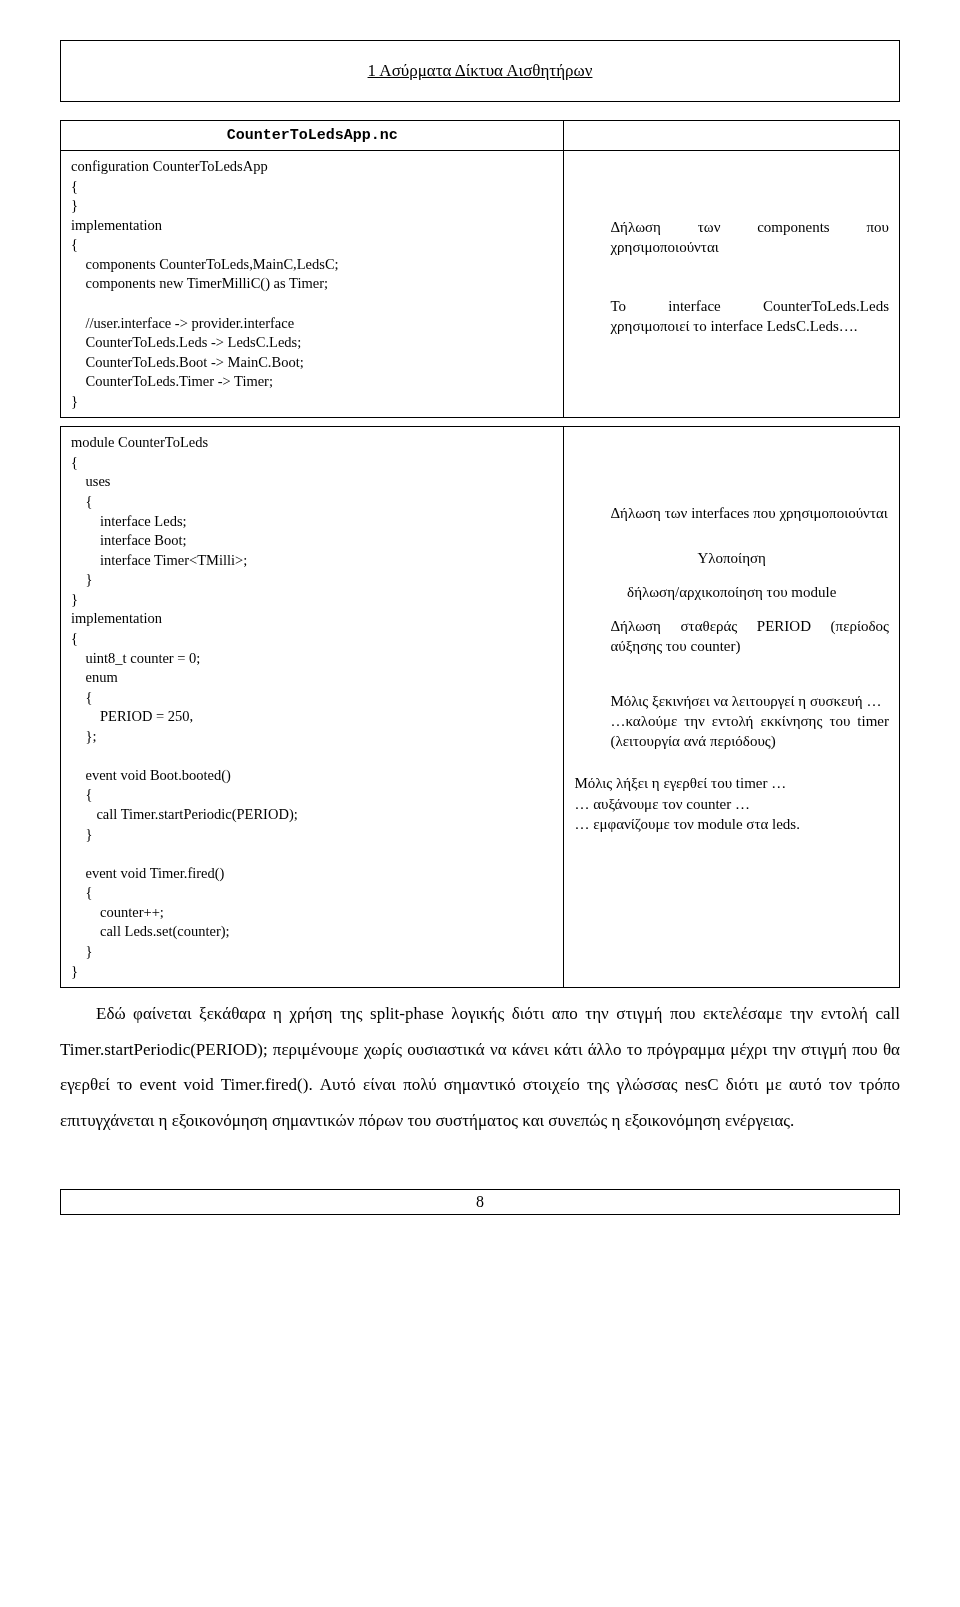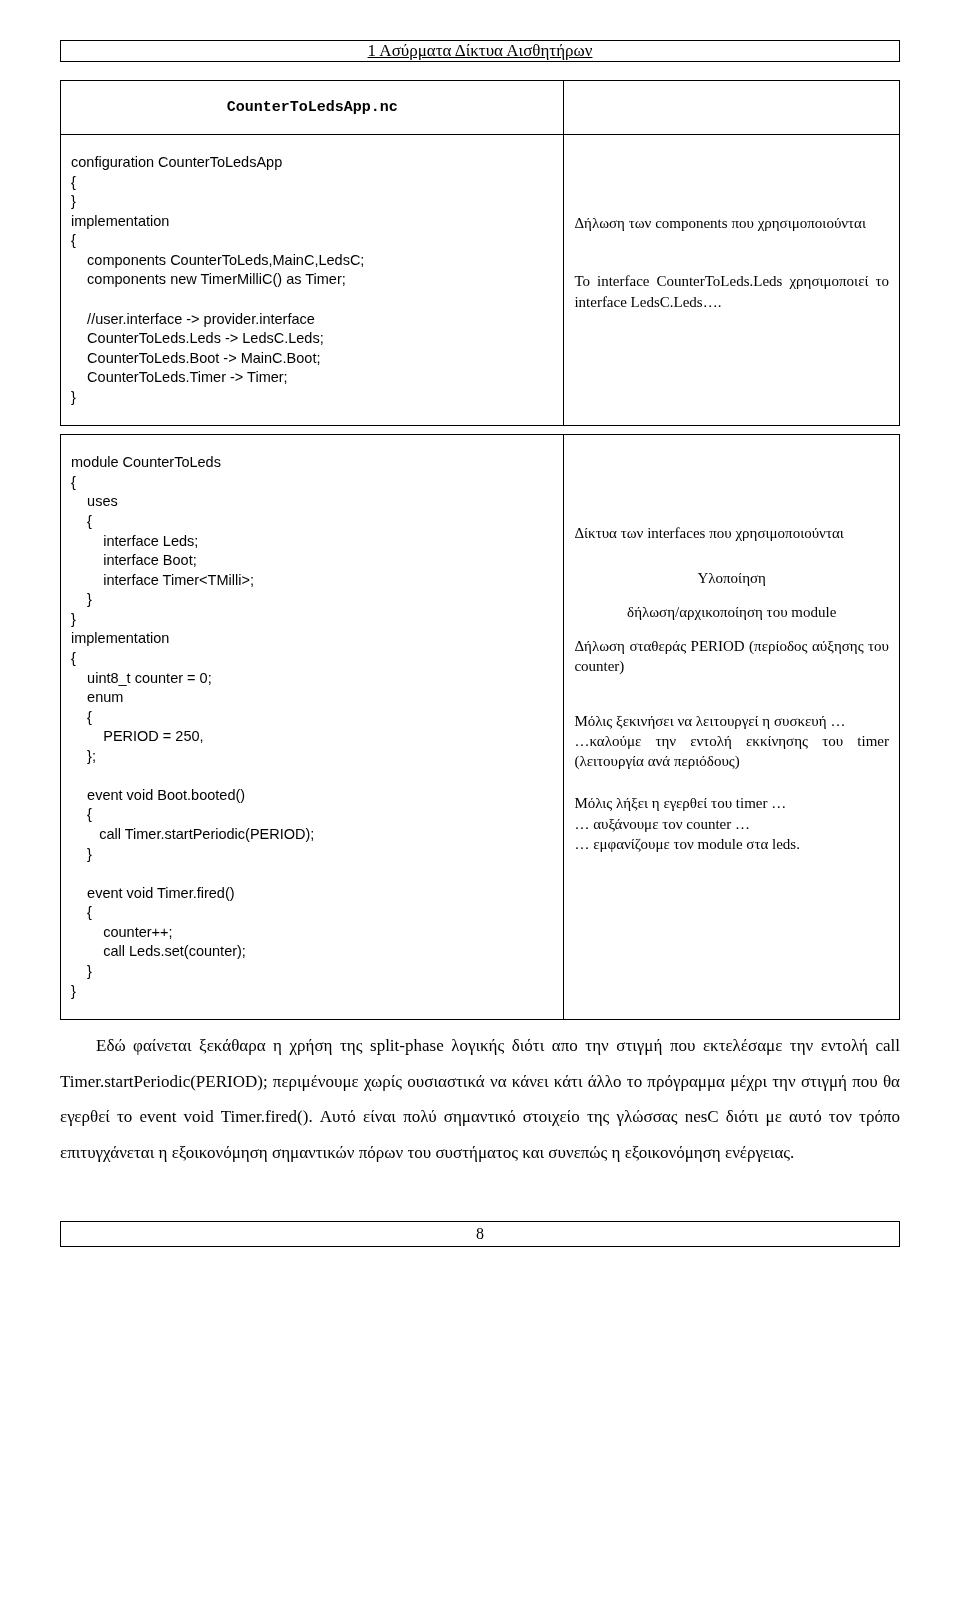--- a/index.html
+++ b/index.html
@@ -7,48 +7,48 @@
     background: #fff;
     margin: 0;
     padding: 0;
     width: 960px;
   }
   .page {
     padding: 40px 60px;
   }
   .header-line {
     border: 1px solid #000;
-    padding: 0 8px;
+    padding: 20px 8px;
     margin-bottom: 18px;
     text-align: center;
     font-size: 17px;
   }
   .header-title {
     text-decoration: underline;
     font-weight: normal;
   }
   .code-table {
     width: 100%;
     border-collapse: collapse;
     margin-bottom: 8px;
     font-size: 15px;
   }
   .code-table td {
     border: 1px solid #000;
     vertical-align: top;
-    padding: 18px 10px;
+    padding: 6px 10px;
   }
   .code-header {
     text-align: center;
     font-family: 'Courier New', monospace;
     font-weight: bold;
     padding: 4px;
   }
   .code-cell {
-    font-family: Liberation Sans, sans-serif;
+    font-family: Liberation Serif, serif;
     white-space: pre;
     font-size: 14.5px;
     line-height: 1.35;
     width: 60%;
   }
   .desc-cell {
     font-family: Georgia, serif;
     font-size: 15px;
     line-height: 1.35;
     width: 40%;
@@ -65,20 +65,21 @@
   }
   .footer-box {
     border: 1px solid #000;
     text-align: center;
     padding: 3px;
     font-size: 16px;
     margin-top: 50px;
   }
   .justify {
     text-align: justify;
+    margin-left: 36px;
   }
 </style>
 </head>
 <body>
 
 <div class="page">
 
   <div class="header-line">
     <span class="header-title">1   Ασύρματα Δίκτυα Αισθητήρων</span>
   </div>
@@ -139,21 +140,21 @@
     }
 
     event void Timer.fired()
     {
         counter++;
         call Leds.set(counter);
     }
 }</td>
       <td class="desc-cell">
         <div style="height:70px"></div>
-        <div class="desc-block justify">Δίκτυα των interfaces που χρησιμοποιούνται</div>
+        <div class="desc-block justify">Δήλωση των interfaces που χρησιμοποιούνται</div>
         <div style="height:10px"></div>
         <div class="desc-block">Υλοποίηση</div>
         <div class="desc-block">δήλωση/αρχικοποίηση του module</div>
         <div class="desc-block justify">Δήλωση σταθεράς PERIOD (περίοδος αύξησης του counter)</div>
         <div style="height:20px"></div>
         <div class="justify">Μόλις ξεκινήσει να λειτουργεί  η συσκευή …</div>
         <div class="desc-block justify">…καλούμε την εντολή εκκίνησης του timer (λειτουργία ανά περιόδους)</div>
         <div style="height:8px"></div>
         <div>Μόλις λήξει η εγερθεί του timer …</div>
         <div>… αυξάνουμε τον counter …</div>

